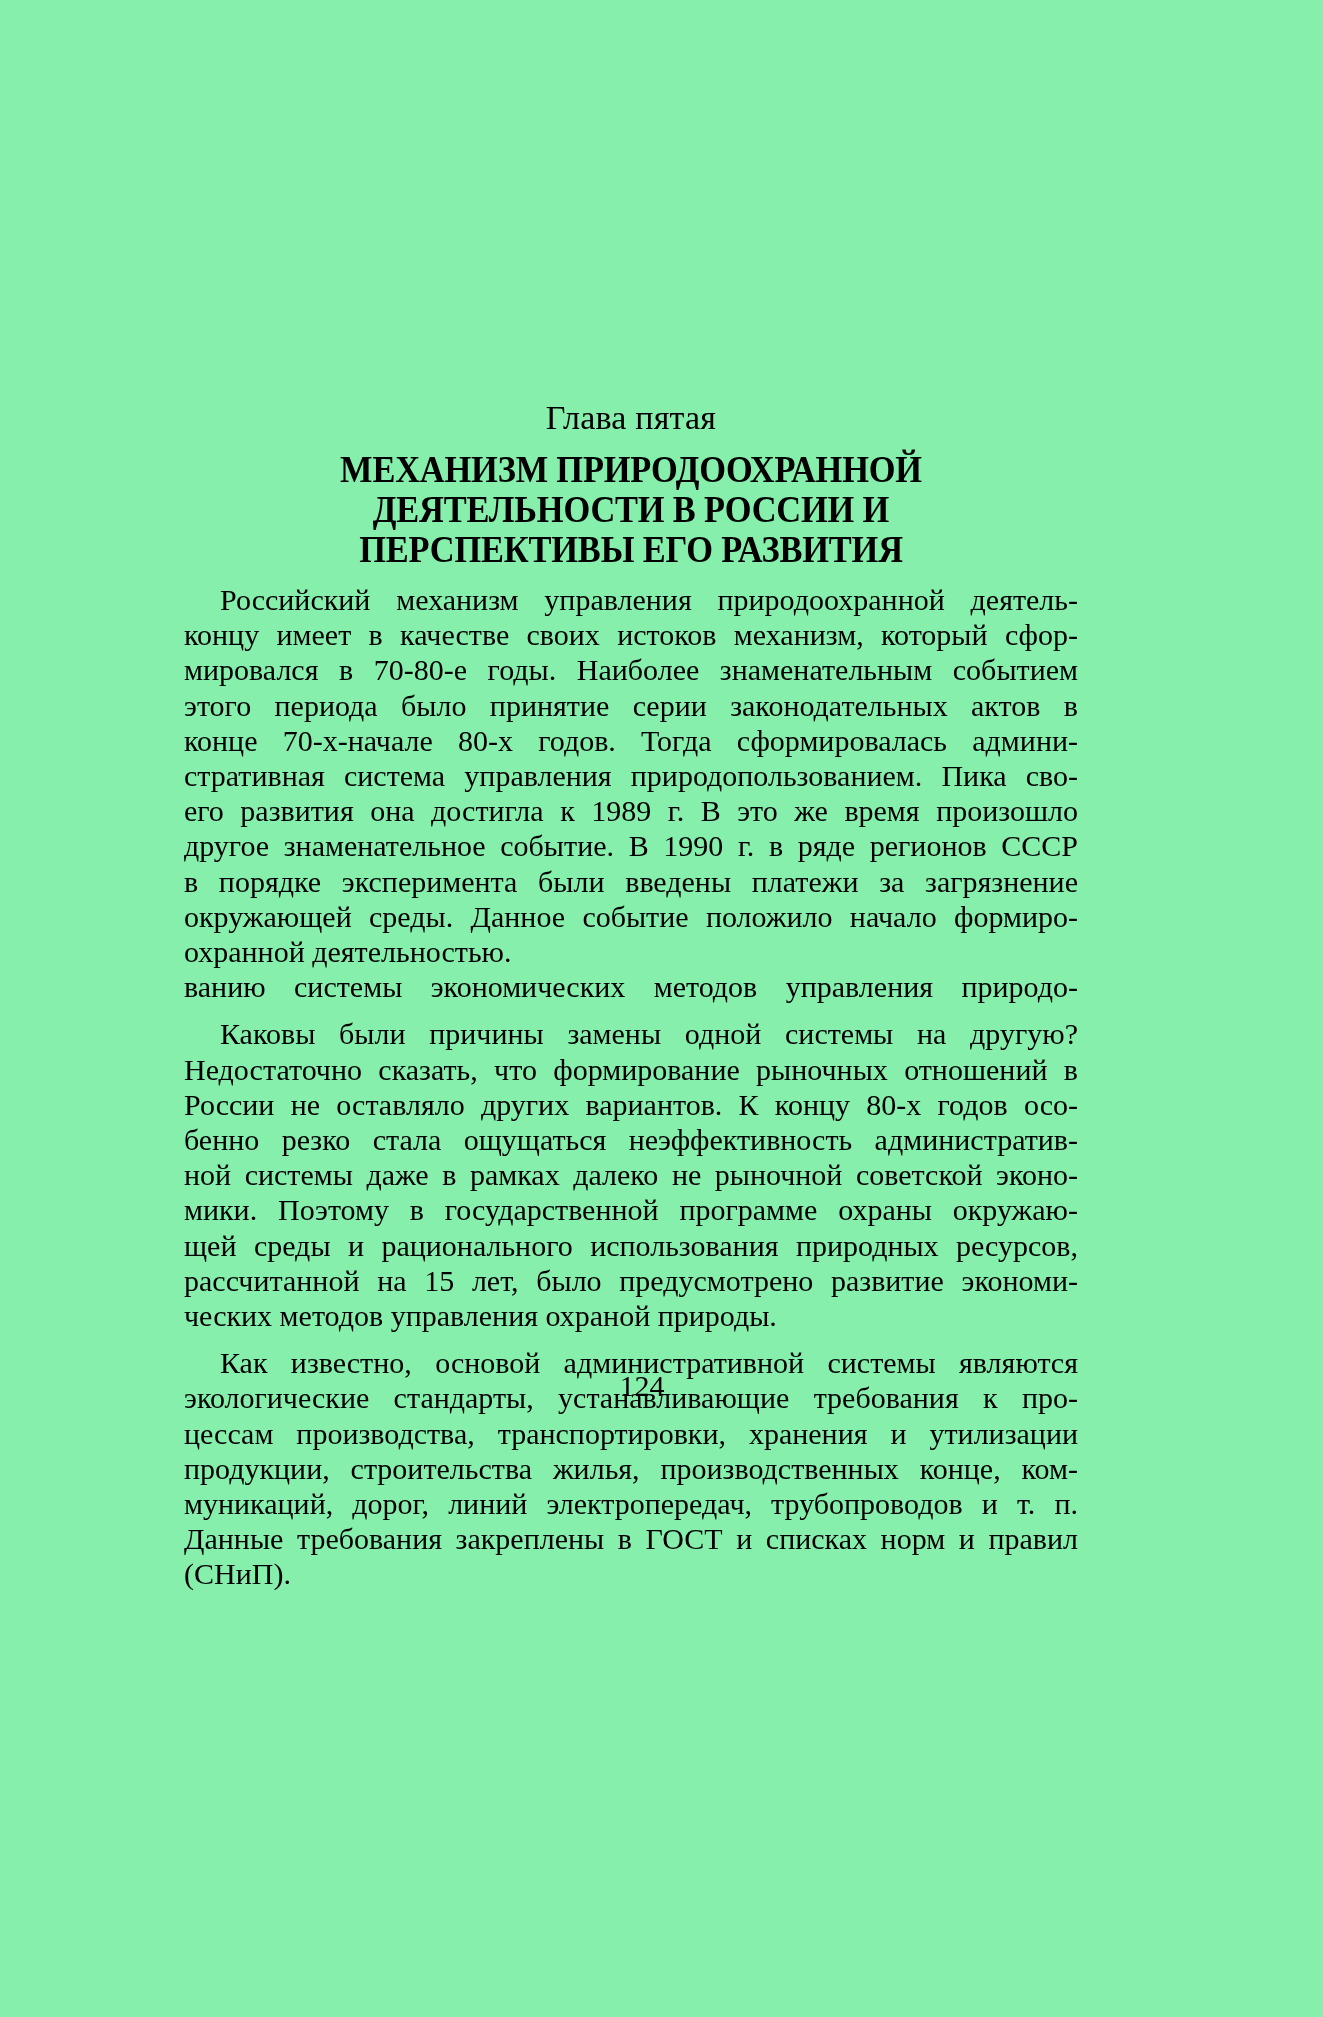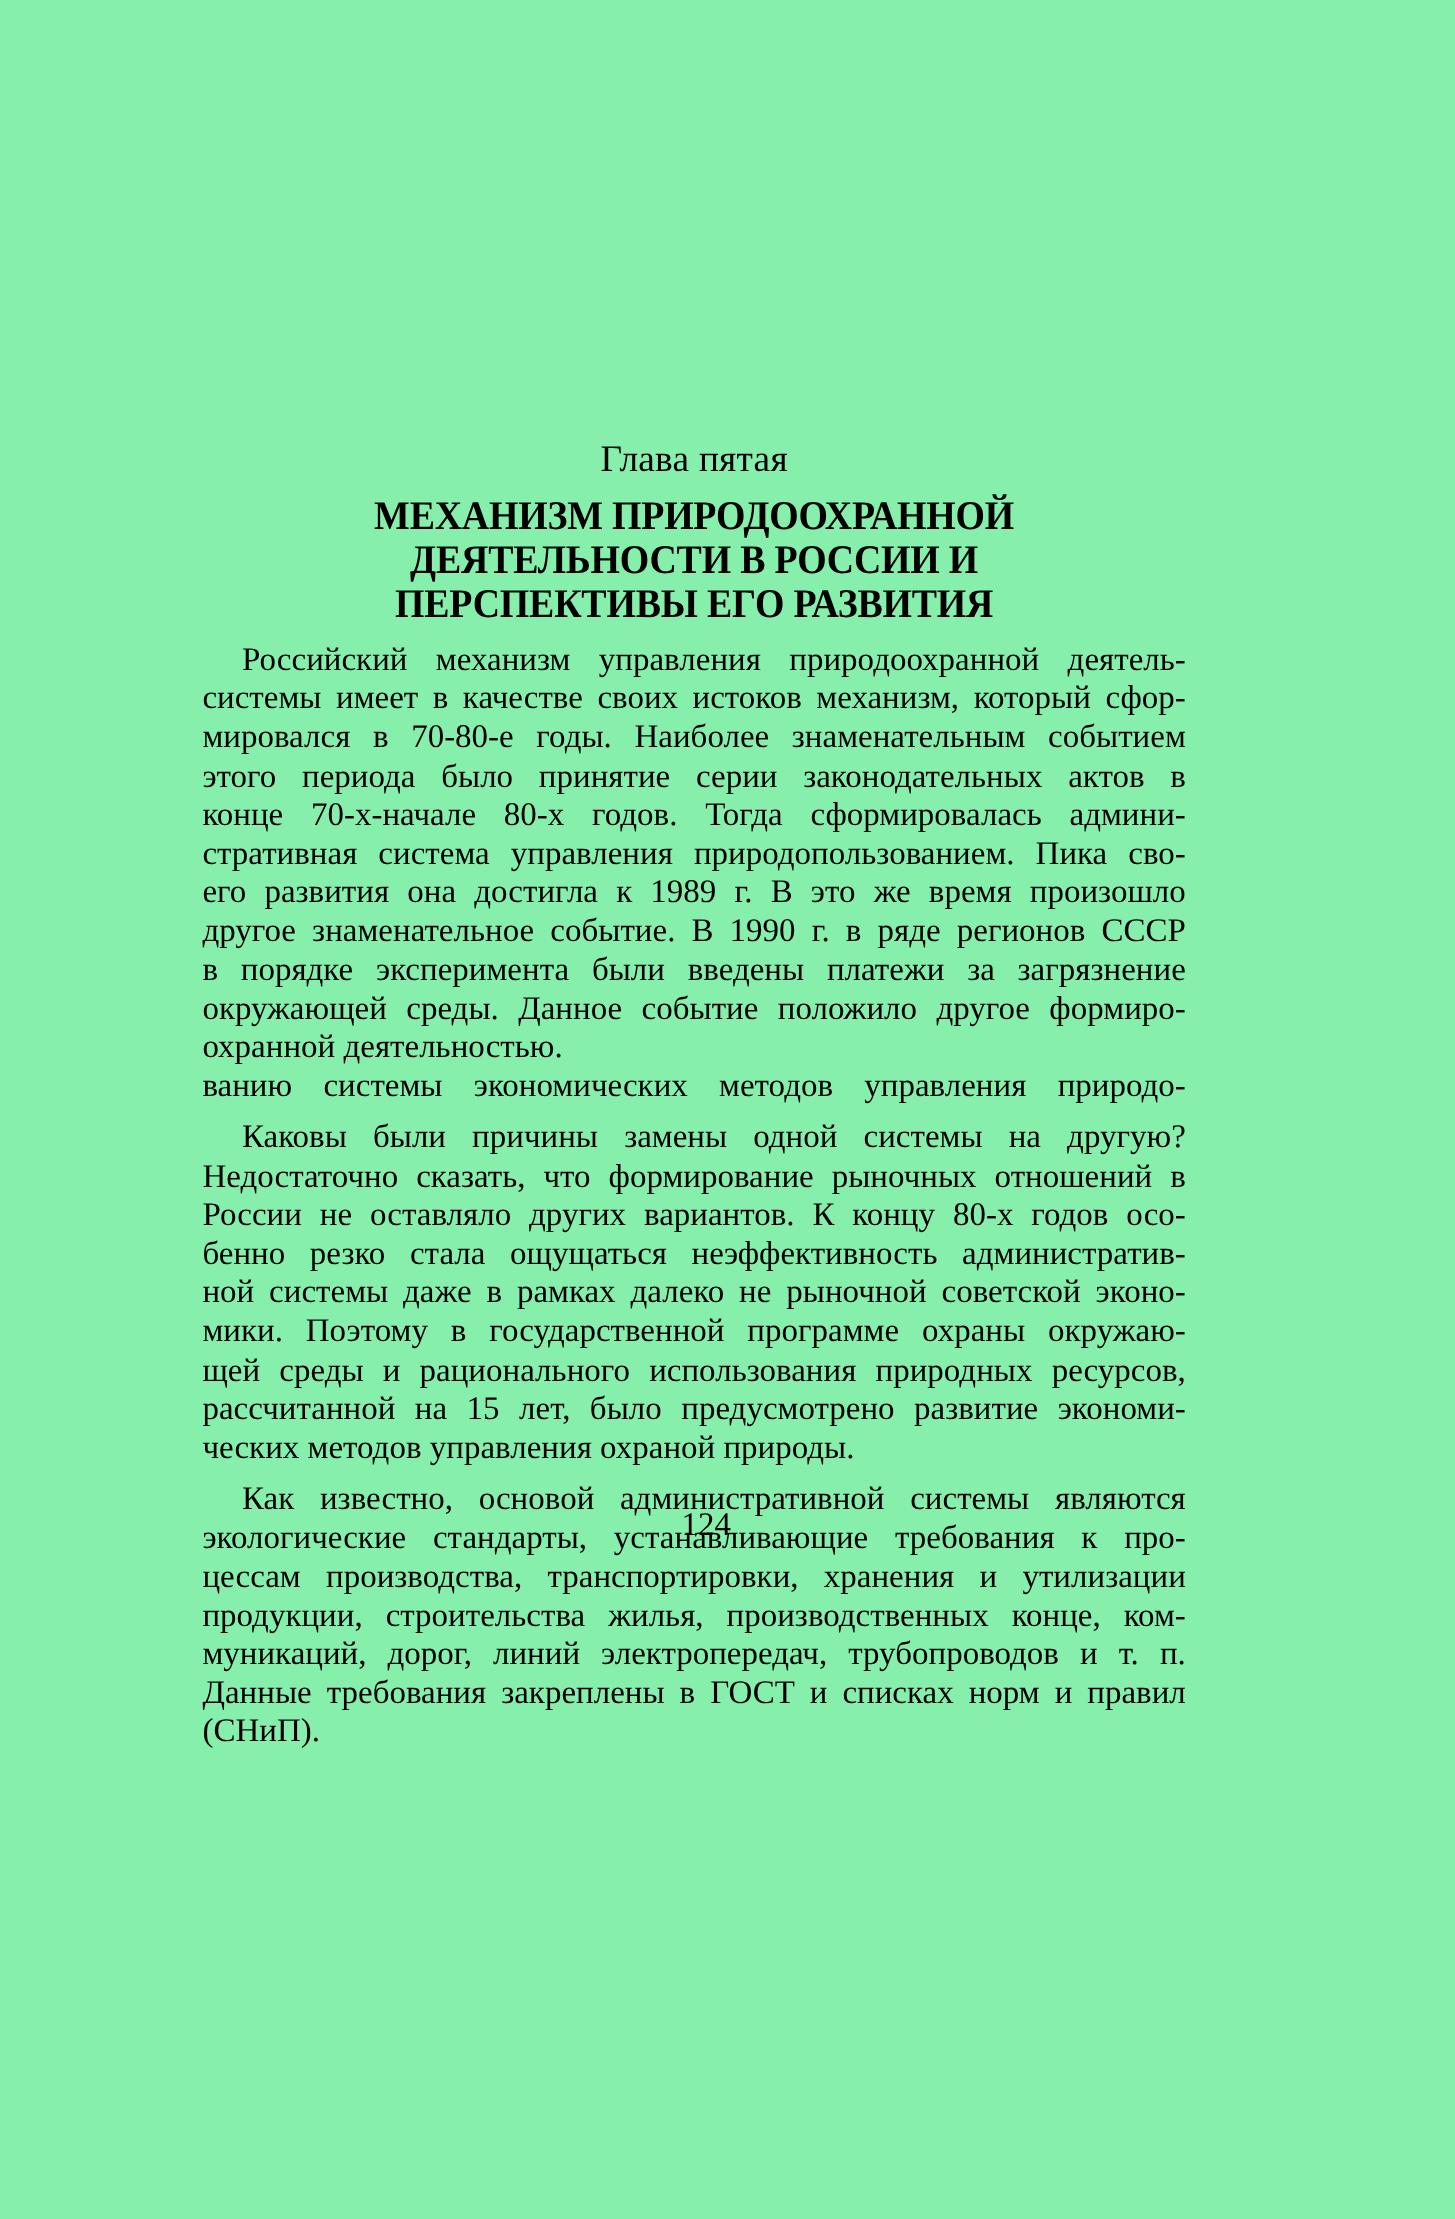--- a/index.html
+++ b/index.html
@@ -108,29 +108,29 @@
     <div class="chapter-label">Глава пятая</div>
 
     <h1 class="chapter-title">
       <span class="tline">МЕХАНИЗМ ПРИРОДООХРАННОЙ</span>
       <span class="tline">ДЕЯТЕЛЬНОСТИ В РОССИИ И</span>
       <span class="tline">ПЕРСПЕКТИВЫ ЕГО РАЗВИТИЯ</span>
     </h1>
 
     <p class="body-par">
       <span class="ln j first">Российский механизм управления природоохранной деятель-</span>
-      <span class="ln j">системы имеет в качестве своих истоков механизм, который сфор-</span>
+      <span class="ln j">концу имеет в качестве своих истоков механизм, который сфор-</span>
       <span class="ln j">мировался в 70-80-е годы. Наиболее знаменательным событием</span>
       <span class="ln j">этого периода было принятие серии законодательных актов в</span>
       <span class="ln j">конце 70-х-начале 80-х годов. Тогда сформировалась админи-</span>
       <span class="ln j">стративная система управления природопользованием. Пика сво-</span>
       <span class="ln j">его развития она достигла к 1989 г. В это же время произошло</span>
       <span class="ln j">другое знаменательное событие. В 1990 г. в ряде регионов СССР</span>
       <span class="ln j">в порядке эксперимента были введены платежи за загрязнение</span>
-      <span class="ln j">окружающей среды. Данное событие положило другое формиро-</span>
+      <span class="ln j">окружающей среды. Данное событие положило начало формиро-</span>
       <span class="ln last">охранной деятельностью.</span>
       <span class="ln j">ванию системы экономических методов управления природо-</span>
     </p>
 
     <p class="body-par">
       <span class="ln j first">Каковы были причины замены одной системы на другую?</span>
       <span class="ln j">Недостаточно сказать, что формирование рыночных отношений в</span>
       <span class="ln j">России не оставляло других вариантов. К концу 80-х годов осо-</span>
       <span class="ln j">бенно резко стала ощущаться неэффективность административ-</span>
       <span class="ln j">ной системы даже в рамках далеко не рыночной советской эконо-</span>

